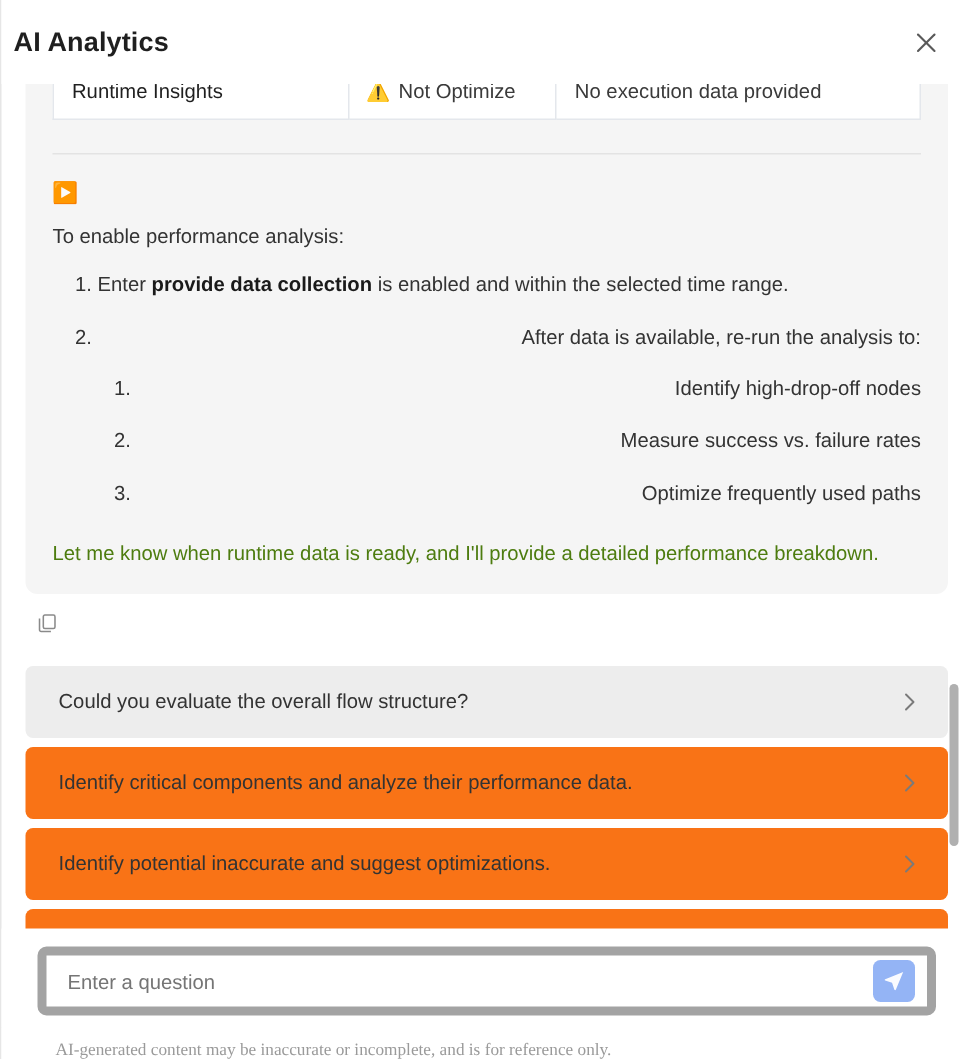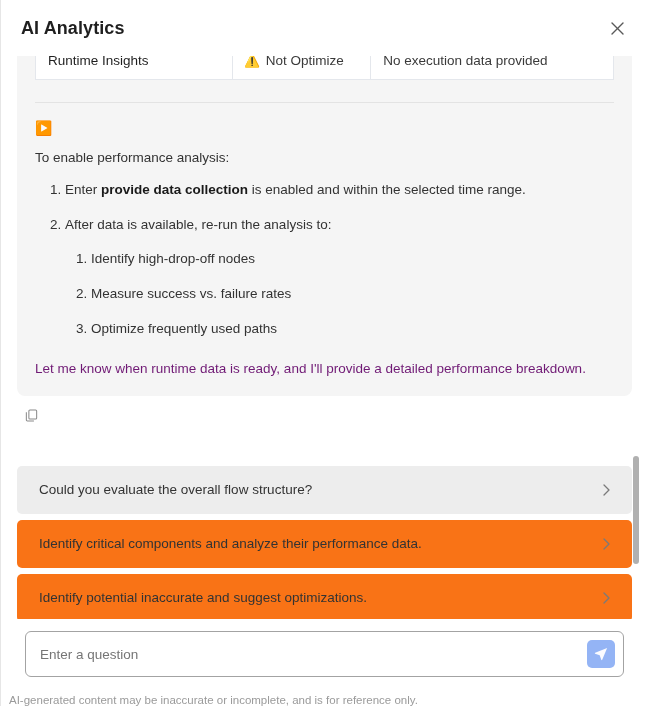--- a/index.html
+++ b/index.html
@@ -21,21 +21,21 @@
     display: flex;
     flex-direction: column;
   }
 
   
   .header {
     height: 56px;
     flex: 0 0 56px;
     display: flex;
     align-items: center;
-    padding: 0 18px 0 20px;
+    padding: 0 18px 0 8px;
     background: #ffffff;
   }
   .header-title {
     font-size: 18px;
     font-weight: 700;
     color: #1f1f1f;
     letter-spacing: 0.1px;
   }
   .header-spacer { flex: 1 1 auto; }
   .close-btn {
@@ -109,31 +109,31 @@
   .section-head .emoji { font-size: 14px; line-height: 1; }
 
   .intro-line { margin-bottom: 6px; color: #333333; }
 
   ol.lv1 {
     margin: 10px 0 0 0;
     padding-left: 30px;
     list-style-type: decimal;
   }
   ol.lv1 > li { margin-bottom: 13px; color: #333333; }
-  ol.lv1 > li:last-child { margin-bottom: 0; }
+  ol.lv1 > li:last-child { margin-bottom: 0; text-align: right; }
   ol.lv2 {
     margin: 13px 0 16px 0;
     padding-left: 26px;
     list-style-type: decimal;
   }
   ol.lv2 > li { margin-bottom: 13px; color: #333333; }
   ol.lv2 > li:last-child { margin-bottom: 0; }
   b { font-weight: 700; color: #1a1a1a; }
 
-  .closing-line { margin-top: 18px; color: #701a75; }
+  .closing-line { margin-top: 18px; color: #4d7c0f; }
 
   
   .msg-actions {
     display: flex;
     align-items: center;
     gap: 10px;
     padding: 10px 2px 0 4px;
   }
   .icon-btn {
     width: 20px;
@@ -157,21 +157,21 @@
     display: flex;
     align-items: center;
     background: #f97316;
     border-radius: 5px;
     padding: 15px 20px 15px 22px;
     font-size: 13.5px;
     color: #333333;
     cursor: pointer;
     min-height: 48px;
   }
-  .suggestion.hovered { background: #ededed; margin-top: 22px; }
+  .suggestion.hovered { background: #ededed; }
   .suggestion .s-text { flex: 1 1 auto; }
   .suggestion .chev {
     flex: 0 0 auto;
     color: #7a7a7a;
     display: flex;
     align-items: center;
   }
 
   
   .scrollbar-track {
@@ -194,21 +194,21 @@
   }
 
   
   .composer-wrap {
     flex: 0 0 auto;
     background: #ffffff;
     padding: 12px 24px 8px 24px;
   }
   .composer {
     position: relative;
-    border: 1px solid #a3a3a3;
+    border: 6px solid #a3a3a3;
     border-radius: 6px;
     height: 46px;
     display: flex;
     align-items: center;
     background: #ffffff;
   }
   .composer input {
     flex: 1 1 auto;
     border: 0;
     outline: 0;
@@ -234,22 +234,23 @@
     align-items: center;
     justify-content: center;
     cursor: pointer;
     border: 0;
   }
   .send-btn svg { display: block; }
 
   .disclaimer {
     font-size: 11.5px;
     color: #9a9a9a;
-    padding: 9px 24px 0 8px;
-    background: #ffffff;
+    padding: 9px 24px 0 36px;
+    background: #ffffff;
+    font-family: Liberation Serif, serif;
   }
 </style>
 </head>
 <body>
 
 <div class="panel">
 
   <div class="header">
     <div class="header-title">AI Analytics</div>
     <div class="header-spacer"></div>

